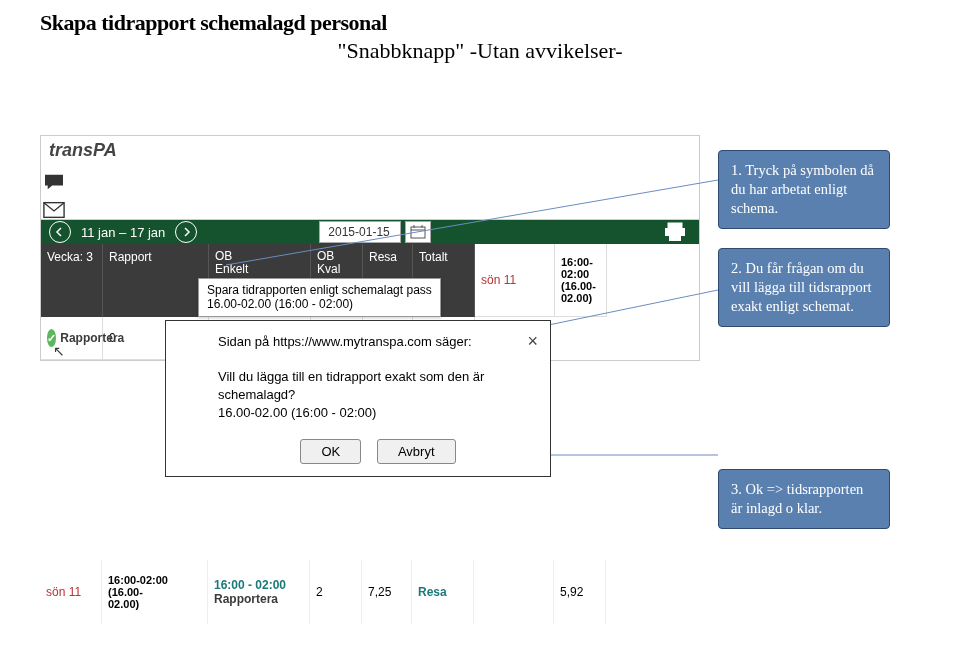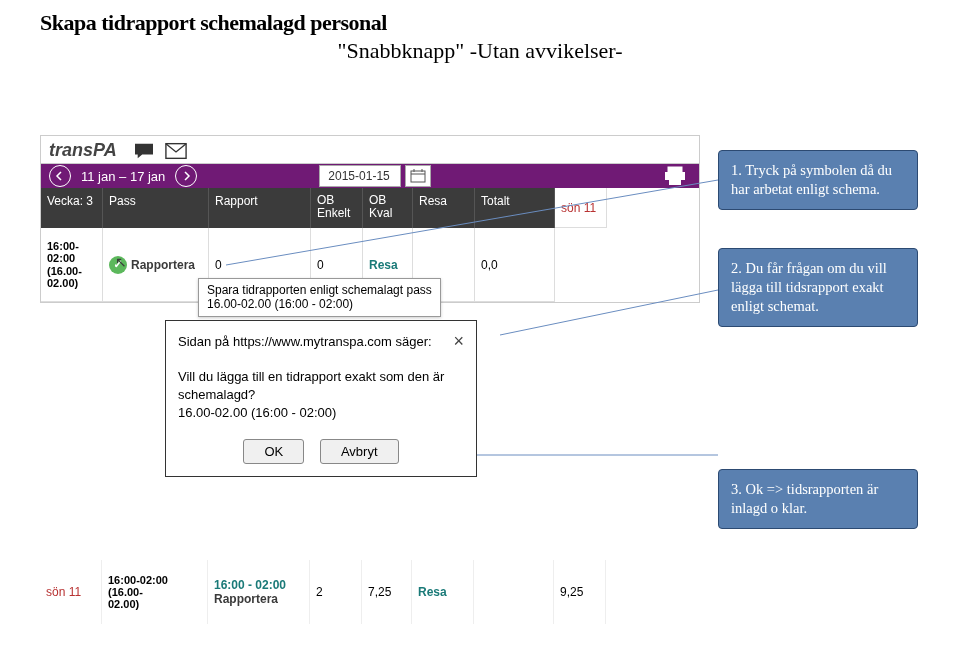--- a/index.html
+++ b/index.html
@@ -3,26 +3,26 @@
 <meta charset="utf-8">
 <style>
   * { box-sizing: border-box; margin: 0; padding: 0; }
   body { width: 960px; height: 655px; background: #fff; font-family: Arial, sans-serif; position: relative; }
 
   .header { padding: 10px 40px 4px; }
   .title { font-family: Georgia, serif; font-size: 22px; font-weight: bold; letter-spacing: -0.5px; }
   .subtitle { font-family: Georgia, serif; font-size: 22px; text-align: center; margin-top: 2px; }
 
   .app { position: absolute; left: 40px; top: 135px; width: 660px; border: 1px solid #ccc; background: #fff; }
-  .topbar { background: #fff; padding: 2px 2px 0; display: flex; align-items: center; gap: 10px; border-bottom: 1px solid #ccc; }
+  .topbar { background: #fff; padding: 2px 2px 0; display: flex; gap: 10px; border-bottom: 1px solid #ccc; flex-direction: column; }
   .logo { font-style: italic; font-weight: bold; font-size: 18px; color: #444; padding: 2px 6px; }
   .chat-ic, .mail-ic { width: 22px; height: 18px; display: inline-block; }
   .chat-ic svg, .mail-ic svg { width: 100%; height: 100%; }
 
-  .orangebar { background: #701a75; color: #fff; display: flex; align-items: center; height: 22px; padding: 12px 6px; font-size: 13px; }
+  .orangebar { background: #14532d; color: #fff; display: flex; align-items: center; height: 22px; padding: 12px 6px; font-size: 13px; }
   .nav-btn { width: 22px; height: 22px; border: 1.5px solid #fff; border-radius: 50%; display: flex; align-items: center; justify-content: center; margin: 0 2px; cursor: pointer; }
   .date-range { margin: 0 8px; }
   .date-input { background: #fff; color: #333; padding: 3px 8px; border: 1px solid #aaa; font-size: 12px; width: 82px; margin-left: 120px; }
   .cal-btn { width: 26px; height: 22px; border: 1px solid #aaa; background: #fff; display: flex; align-items: center; justify-content: center; margin-left: 4px; }
   .spacer { flex: 1; }
   .print-ic { width: 24px; height: 20px; margin-right: 6px; }
 
   .grid { display: grid; grid-template-columns: 62px 106px 102px 52px 50px 62px 80px 52px; font-size: 12px; }
   .hdr { background: #3b3b3b; color: #fff; padding: 6px 6px 8px; font-size: 12px; border-right: 1px solid #555; }
   .hdr.stack { line-height: 1.1; }
@@ -32,31 +32,31 @@
   .cell.rep { color: #3b3b3b; position: relative; }
   .rep-link { color: #3b3b3b; font-weight: bold; }
   .rep-link.teal { color: #1a7a78; }
   .check-ic { width: 18px; height: 18px; background: #5cb85c; border-radius: 50%; display: inline-flex; align-items: center; justify-content: center; margin-right: 4px; position: relative; }
   .check-ic::after { content: "✓"; color: #fff; font-size: 11px; font-weight: bold; }
   .cursor { position: absolute; left: 12px; top: 26px; font-size: 14px; }
   .cell.resa { color: #1a7a78; font-weight: bold; }
 
   .tooltip { position: absolute; left: 198px; top: 278px; background: #fff; border: 1px solid #999; padding: 4px 8px; font-size: 12px; line-height: 1.2; box-shadow: 0 1px 3px rgba(0,0,0,0.2); z-index: 5; }
 
-  .dialog { position: absolute; left: 165px; top: 320px; width: 312px; background: #fff; border: 1px solid #333; font-size: 13px; z-index: 6; }
+  .dialog { position: absolute; left: 165px; top: 320px; width: 386px; background: #fff; border: 1px solid #333; font-size: 13px; z-index: 6; padding-left: 40px; }
   .dlg-head { padding: 10px 12px 6px; display: flex; justify-content: space-between; align-items: center; border-bottom: none; }
   .dlg-close { font-size: 18px; cursor: pointer; color: #444; }
   .dlg-body { padding: 10px 12px; line-height: 1.4; }
   .dlg-foot { padding: 6px 0 12px; text-align: center; }
   .dlg-btn { display: inline-block; background: #f0f0f0; border: 1px solid #888; border-radius: 3px; padding: 4px 20px; font-size: 13px; margin: 0 6px; cursor: pointer; }
 
   .result { position: absolute; left: 40px; top: 560px; width: 660px; display: grid; grid-template-columns: 62px 106px 102px 52px 50px 62px 80px 52px; font-size: 12px; }
   .result .cell { border: none; border-right: 1px solid #eee; padding: 14px 6px; }
 
-  .note { position: absolute; width: 200px; background: #5a80b0; color: #fff; border: 1px solid #2c4a72; border-radius: 4px; padding: 10px 12px; font-family: Georgia, serif; font-size: 14.5px; line-height: 1.3; }
+  .note { position: absolute; width: 172px; background: #5a80b0; color: #fff; border: 1px solid #2c4a72; border-radius: 4px; padding: 10px 12px; font-family: Georgia, serif; font-size: 14.5px; line-height: 1.3; }
   .note.n1 { left: 718px; top: 150px; }
   .note.n2 { left: 718px; top: 248px; }
   .note.n3 { left: 718px; top: 428px; margin-top: 41px; }
 
   .leader { position: absolute; stroke: #6a8dc0; stroke-width: 1; fill: none; }
 </style>
 </head>
 <body>
 
 <div class="header">
@@ -104,21 +104,20 @@
     <span class="print-ic">
       <svg viewBox="0 0 24 20">
           <rect x="5" y="1" width="14" height="5" fill="#fff" stroke="#fff"></rect>
           <rect x="2" y="6" width="20" height="8" fill="#fff"></rect>
           <rect x="6" y="12" width="12" height="7" fill="#fff"></rect>
         </svg>
     </span>
   </div>
   <div class="grid">
     <div class="hdr">Vecka: 3</div>
-    <div class="hdr">Pass</div>
     <div class="hdr">Rapport</div>
     <div class="hdr stack"><span>OB</span><br><span>Enkelt</span></div>
     <div class="hdr stack"><span>OB</span><br><span>Kval</span></div>
     <div class="hdr">Resa</div>
     <div class="hdr">Totalt</div>
 
     <div class="cell day">sön 11</div>
     <div class="cell pass">
       <div>
         <span>16:00-02:00</span><br>
@@ -171,21 +170,21 @@
   <div class="cell">
     <div>
       <span class="rep-link teal">16:00 - 02:00</span><br>
       <span class="rep-link">Rapportera</span>
     </div>
   </div>
   <div class="cell">2</div>
   <div class="cell">7,25</div>
   <div class="cell resa">Resa</div>
   <div class="cell"></div>
-  <div class="cell">9,25</div>
+  <div class="cell">5,92</div>
 </div>
 
 <div class="note n1">1. Tryck på symbolen då du har arbetat enligt schema.</div>
 <div class="note n2">2. Du får frågan om du vill lägga till tidsrapport exakt enligt schemat.</div>
 <div class="note n3">3. Ok =&gt; tidsrapporten är inlagd o klar.</div>
 
 <svg class="leader" style="left:0;top:0;width:960px;height:655px;position:absolute;pointer-events:none">
   <line x1="718" y1="180" x2="226" y2="265"></line>
   <line x1="718" y1="290" x2="500" y2="335"></line>
   <line x1="718" y1="455" x2="332" y2="455"></line>

